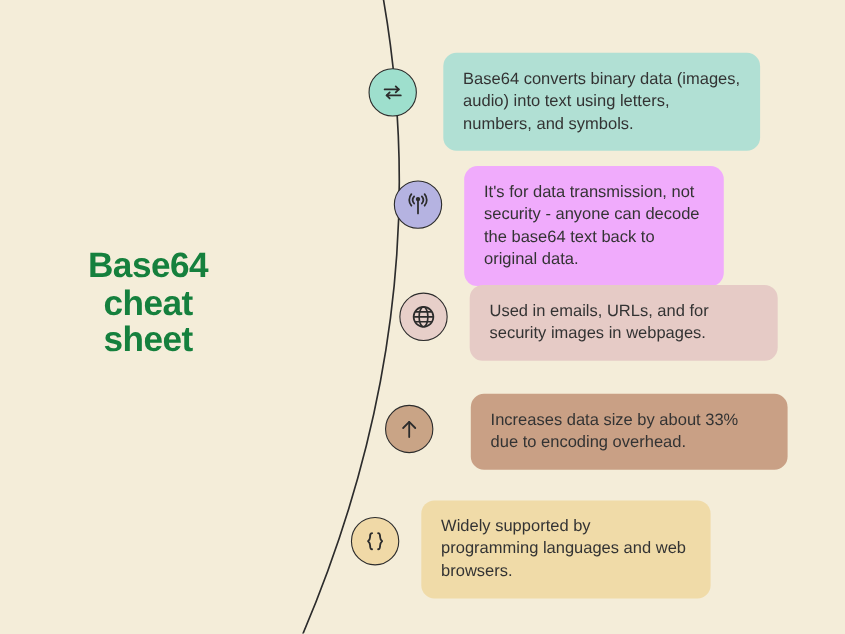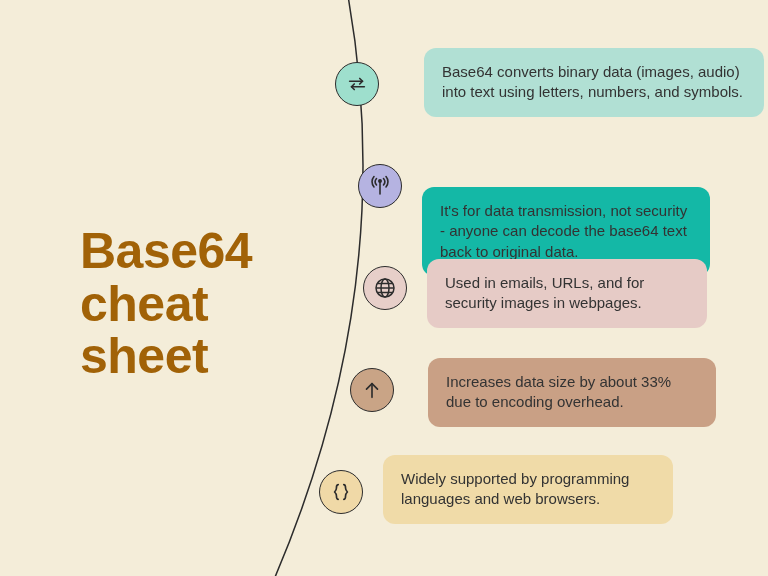--- a/index.html
+++ b/index.html
@@ -8,25 +8,26 @@
     height: 576px;
     background: #f4edd9;
     font-family: -apple-system, BlinkMacSystemFont, "Segoe UI", Helvetica, Arial, sans-serif;
     position: relative;
     overflow: hidden;
   }
   .title {
     position: absolute;
     left: 80px;
     top: 225px;
-    font-size: 50px;
+    font-size: 32px;
     font-weight: 800;
-    color: #a16207;
+    color: #15803d;
     line-height: 1.05;
     letter-spacing: -0.5px;
+    text-align: center;
   }
   .arc {
     position: absolute;
     left: 0;
     top: 0;
     pointer-events: none;
   }
   .card {
     position: absolute;
     border-radius: 12px;
@@ -57,35 +58,35 @@
 <div class="title">Base64<br>cheat<br>sheet</div>
 
 <div class="icon-circle" style="left:335px; top:62px; background:#9edfcd;">
   <svg width="22" height="22" viewBox="0 0 24 24" fill="none" stroke="#2c2c2c" stroke-width="1.8" stroke-linecap="round" stroke-linejoin="round">
     <path d="M4 9 L18 9"></path>
       <path d="M15 6 L18 9 L15 12"></path>
     <path d="M20 15 L6 15"></path>
       <path d="M9 12 L6 15 L9 18"></path>
   </svg>
 </div>
-<div class="card" style="left:424px; top:48px; width:340px; background:#b1e0d4;">
+<div class="card" style="left:403px; top:48px; width:288px; background:#b1e0d4;">
   <span>Base64 converts binary data (images, audio) into text using letters, numbers, and symbols.</span>
 </div>
 
 <div class="icon-circle" style="left:358px; top:164px; background:#b5b3e1;">
   <svg width="24" height="24" viewBox="0 0 24 24" fill="none" stroke="#2c2c2c" stroke-width="1.6" stroke-linecap="round">
     <line x1="12" y1="8" x2="12" y2="20"></line>
     <circle cx="12" cy="7" r="1.2" fill="#2c2c2c"></circle>
     <path d="M8.5 4.5 A5 5 0 0 0 8.5 11"></path>
     <path d="M15.5 4.5 A5 5 0 0 1 15.5 11"></path>
     <path d="M6 2.5 A8 8 0 0 0 6 13"></path>
     <path d="M18 2.5 A8 8 0 0 1 18 13"></path>
   </svg>
 </div>
-<div class="card" style="left:422px; top:151px; width:288px; background:#14b8a6;margin-top:36px;">
+<div class="card" style="left:422px; top:151px; width:236px; background:#f0abfc;">
   <span>It's for data transmission, not security - anyone can decode the base64 text back to original data.</span>
 </div>
 
 <div class="icon-circle" style="left:363px; top:266px; background:#e7cfc9;">
   <svg width="24" height="24" viewBox="0 0 24 24" fill="none" stroke="#2c2c2c" stroke-width="1.5">
     <circle cx="12" cy="12" r="9"></circle>
     <ellipse cx="12" cy="12" rx="4" ry="9"></ellipse>
     <line x1="3" y1="12" x2="21" y2="12"></line>
     <path d="M4.5 7.5 L19.5 7.5"></path>
     <path d="M4.5 16.5 L19.5 16.5"></path>
@@ -104,15 +105,15 @@
 <div class="card" style="left:428px; top:358px; width:288px; background:#c9a085;">
   <span>Increases data size by about 33% due to encoding overhead.</span>
 </div>
 
 <div class="icon-circle" style="left:319px; top:470px; background:#f0d9a7;">
   <svg width="22" height="22" viewBox="0 0 24 24" fill="none" stroke="#2c2c2c" stroke-width="1.8" stroke-linecap="round" stroke-linejoin="round">
     <path d="M9 4 C7 4 7 6 7 8 C7 10 6 11 5 12 C6 13 7 14 7 16 C7 18 7 20 9 20"></path>
     <path d="M15 4 C17 4 17 6 17 8 C17 10 18 11 19 12 C18 13 17 14 17 16 C17 18 17 20 15 20"></path>
   </svg>
 </div>
-<div class="card" style="left:383px; top:455px; width:290px; background:#f0dba8;">
+<div class="card" style="left:383px; top:455px; width:263px; background:#f0dba8;">
   <span>Widely supported by programming languages and web browsers.</span>
 </div>
 
 </body></html>

